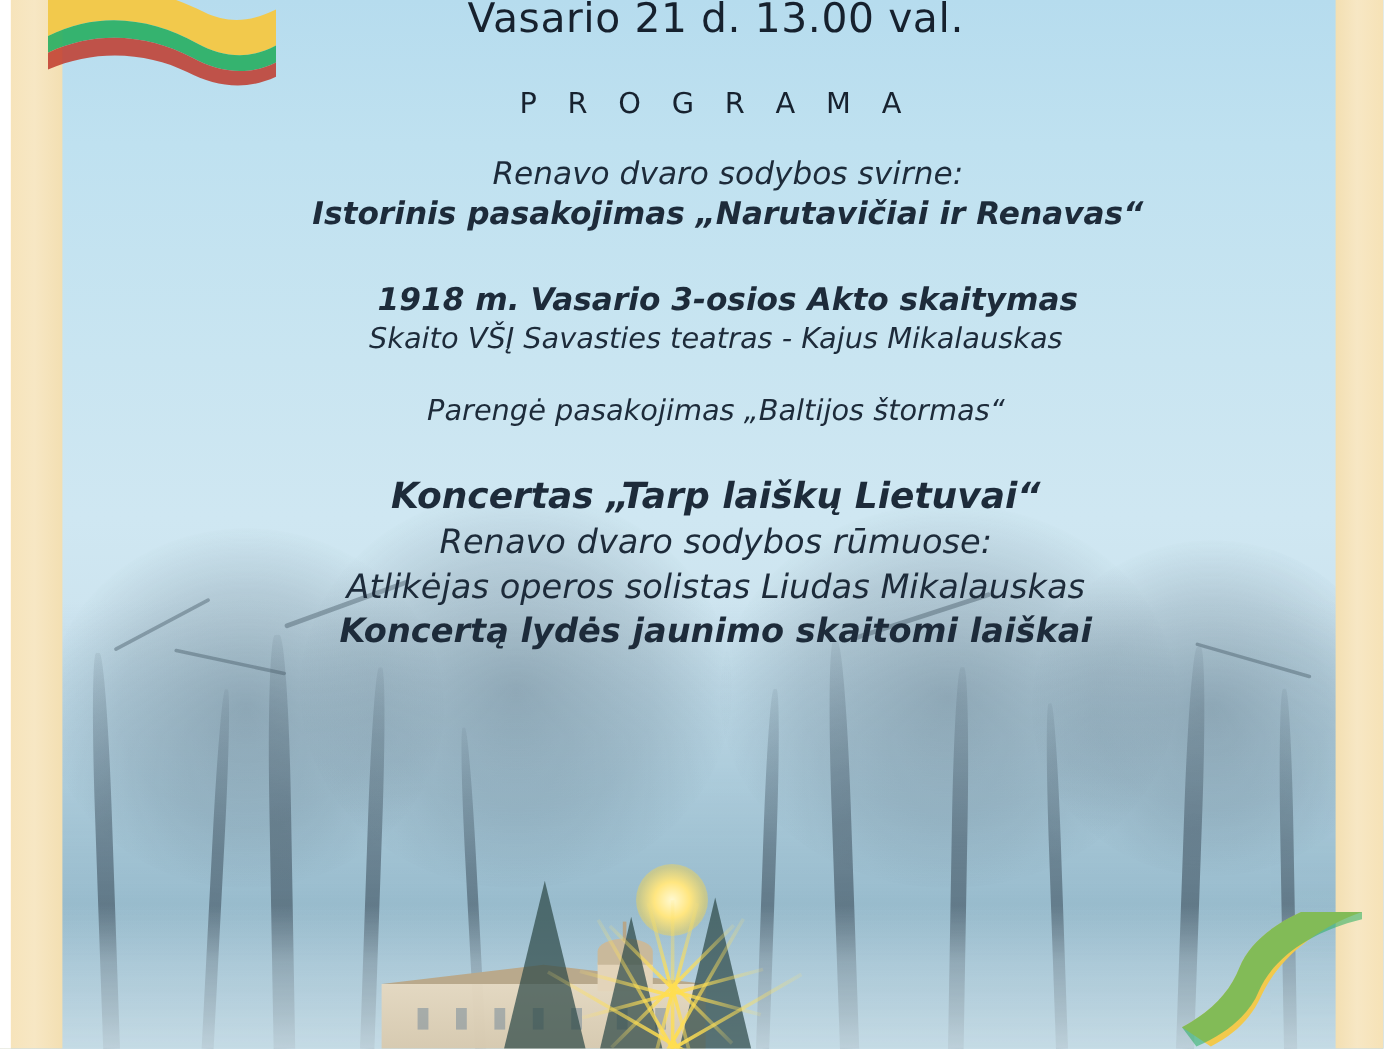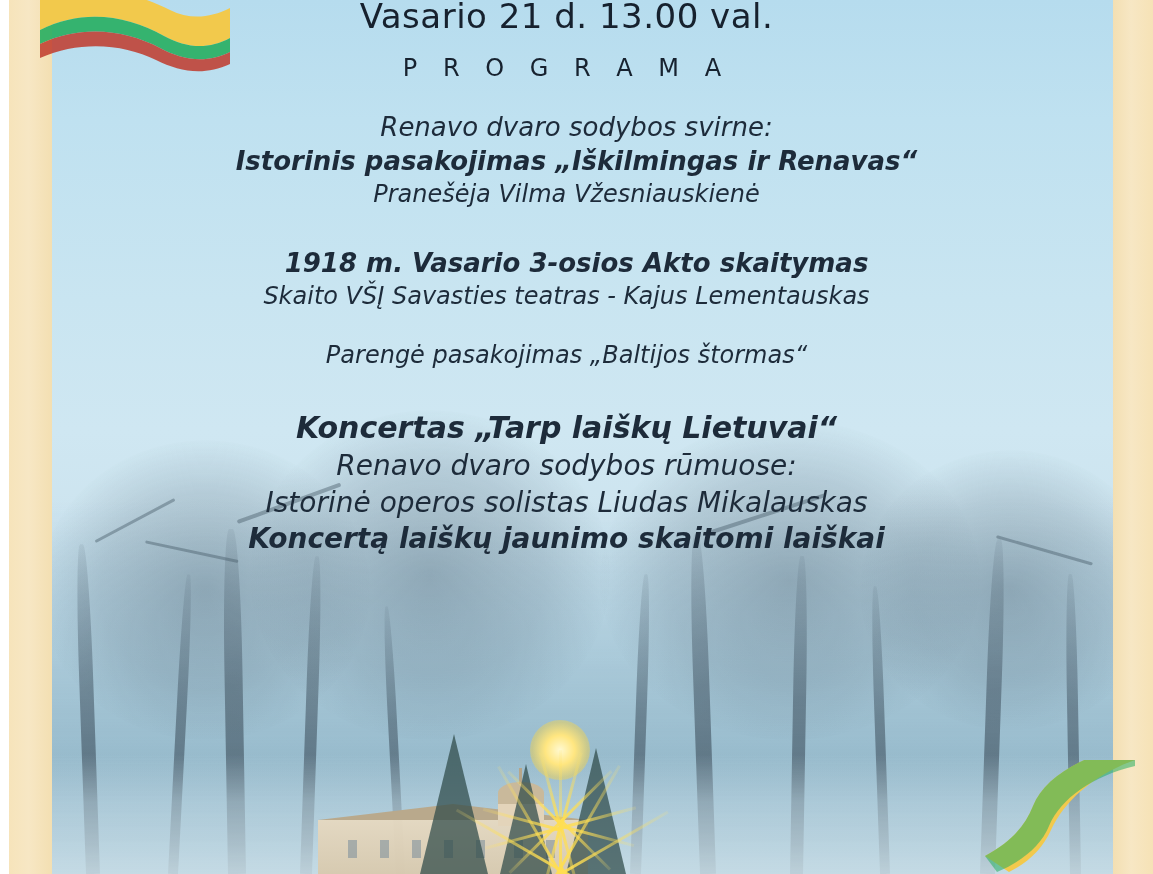--- a/index.html
+++ b/index.html
@@ -180,36 +180,36 @@
     background: linear-gradient(to left, #f6e2b6 0%, #f7e7c4 55%, #f3dfb2 100%);
   }
   .ribbon {
     position: absolute;
     pointer-events: none;
   }
 
   
   .content {
     position: absolute;
-    left: 36px;
+    left: 66px;
     top: 0;
     width: 1061px;
     text-align: center;
     color: #1d2b3a;
   }
   .headline {
     font-family: "DejaVu Sans", sans-serif;
     font-size: 34px;
     letter-spacing: 0.5px;
     margin-top: -4px;
     color: #16212e;
     white-space: nowrap;
   }
   .programa {
-    margin-top: 18px;
+    margin-top: 36px;
     font-size: 24px;
     letter-spacing: 9px;
     color: #17222f;
   }
   .block {
     margin-top: 26px;
   }
   .ln {
     display: block;
     line-height: 1.32;
@@ -320,34 +320,33 @@
   </svg>
 
   <div class="content">
 
     <div class="headline">Vasario 21 d. 13.00 val.</div>
 
     <div class="programa">P R O G R A M A</div>
 
     <div class="block gap-md">
       <span class="ln it s26">Renavo dvaro sodybos svirne:</span>
-      <span class="ln bdit s26">Istorinis pasakojimas „Iškilmingas ir Renavas“</span>
-      <span class="ln it s24">Pranešėja Vilma Vžesniauskienė</span>
+      <span class="ln bdit s26">Istorinis pasakojimas „Narutavičiai ir Renavas“</span>
     </div>
 
     <div class="block gap-lg">
       <span class="ln bdit s26">1918 m. Vasario 3-osios Akto skaitymas</span>
-      <span class="ln it s24">Skaito VŠĮ Savasties teatras - Kajus Lementauskas</span>
+      <span class="ln it s24">Skaito VŠĮ Savasties teatras - Kajus Mikalauskas</span>
     </div>
 
     <div class="block gap-md">
       <span class="ln it s24">Parengė pasakojimas „Baltijos štormas“</span>
     </div>
 
     <div class="block gap-lg">
       <span class="ln bdit s28" style="font-size:30px">Koncertas „Tarp laiškų Lietuvai“</span>
       <span class="ln it s28">Renavo dvaro sodybos rūmuose:</span>
-      <span class="ln it s28">Istorinė operos solistas Liudas Mikalauskas</span>
-      <span class="ln bdit s28">Koncertą laiškų jaunimo skaitomi laiškai</span>
+      <span class="ln it s28">Atlikėjas operos solistas Liudas Mikalauskas</span>
+      <span class="ln bdit s28">Koncertą lydės jaunimo skaitomi laiškai</span>
     </div>
 
   </div>
 </div>
 
 </body></html>

